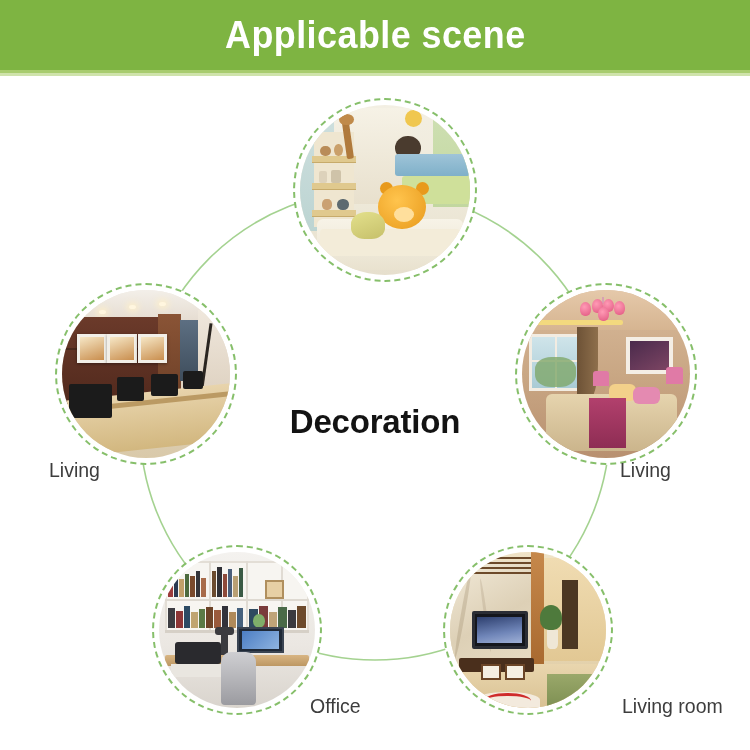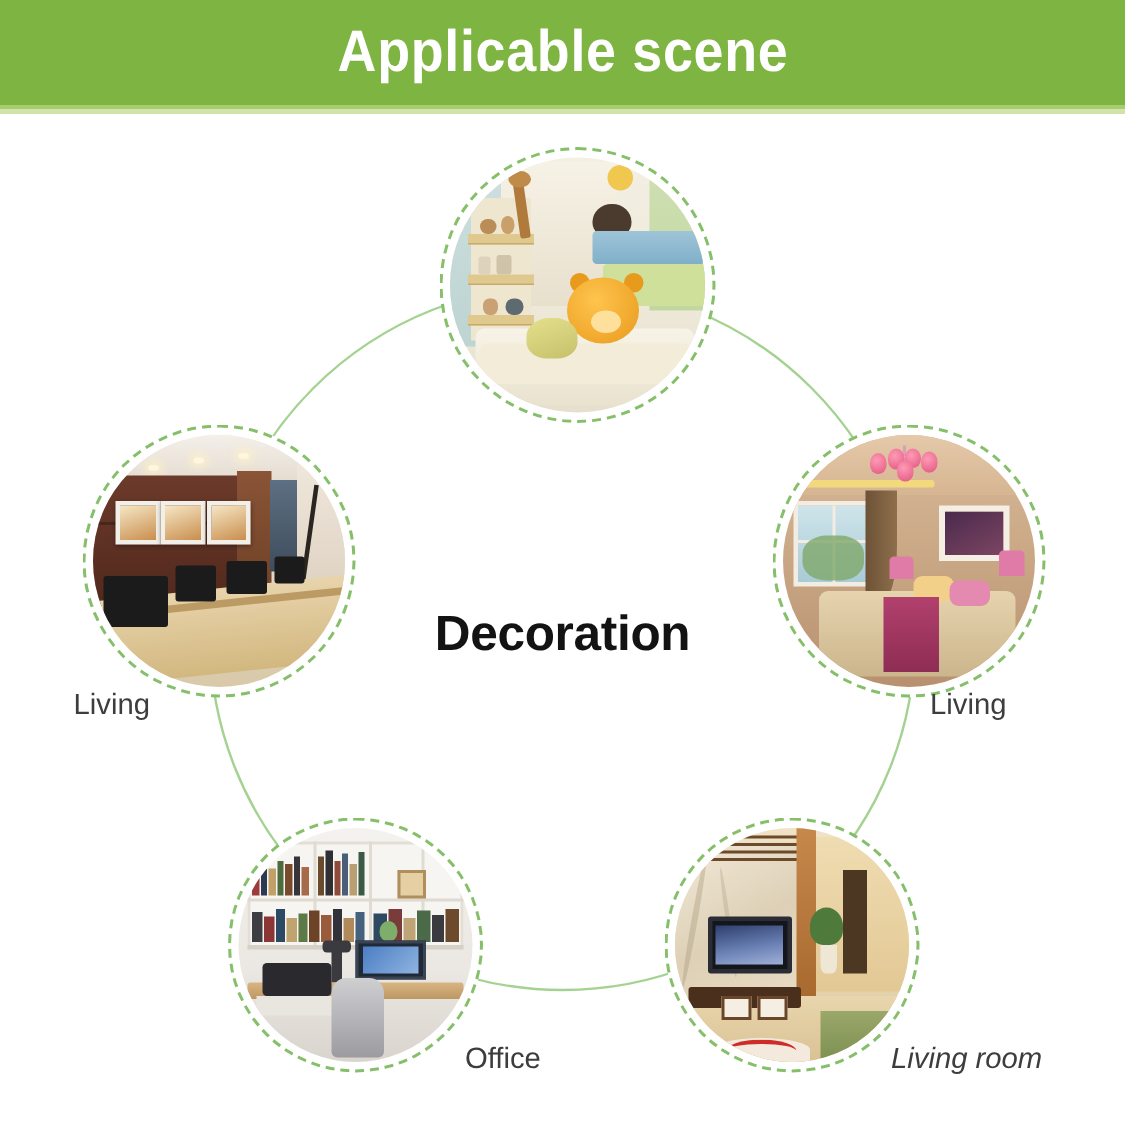--- a/index.html
+++ b/index.html
@@ -326,21 +326,21 @@
         <div class="cab1"></div>
           <div class="cab2"></div>
         <div class="tv">
             <div class="tvScreen"></div>
           </div>
         <div class="rug"></div>
         <div class="rugArc"></div>
       </div>
     </div>
   </div>
-  <div class="scene-label" style="left:594px; top:695px;font-style:italic;">Living room</div>
+  <div class="scene-label" style="left:622px; top:695px;">Living room</div>
 
   <div class="scene" style="left:152px; top:545px; width:170px; height:170px;">
     <div class="scene-circle" style="width:170px; height:170px;">
       <div class="scene-photo ph-study">
         <div class="cab"></div>
         <div class="vdiv v1"></div>
           <div class="vdiv v2"></div>
           <div class="vdiv v3"></div>
         <div class="book-row4">
             <div class="bshelf">

